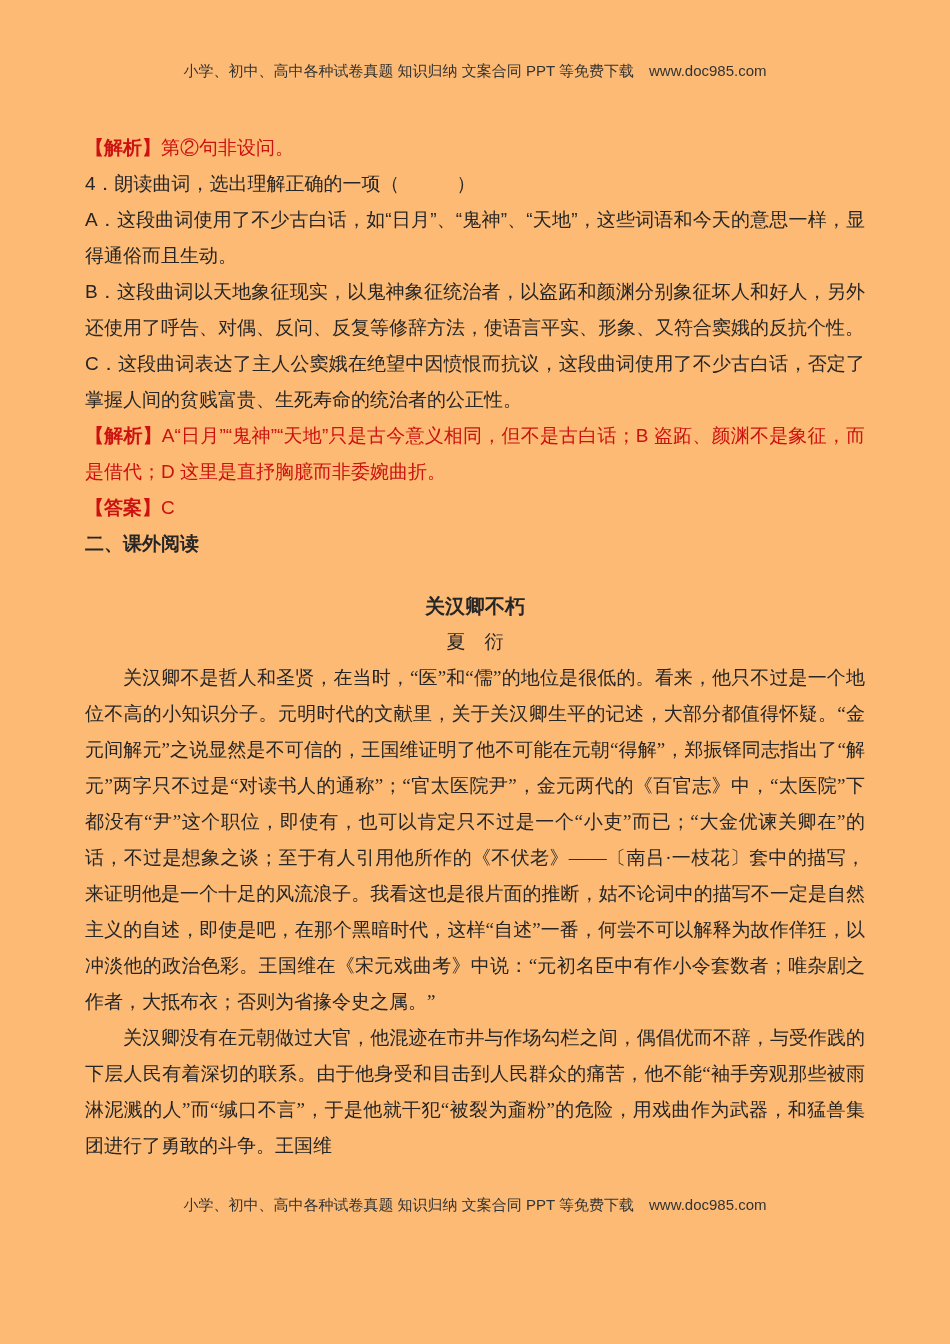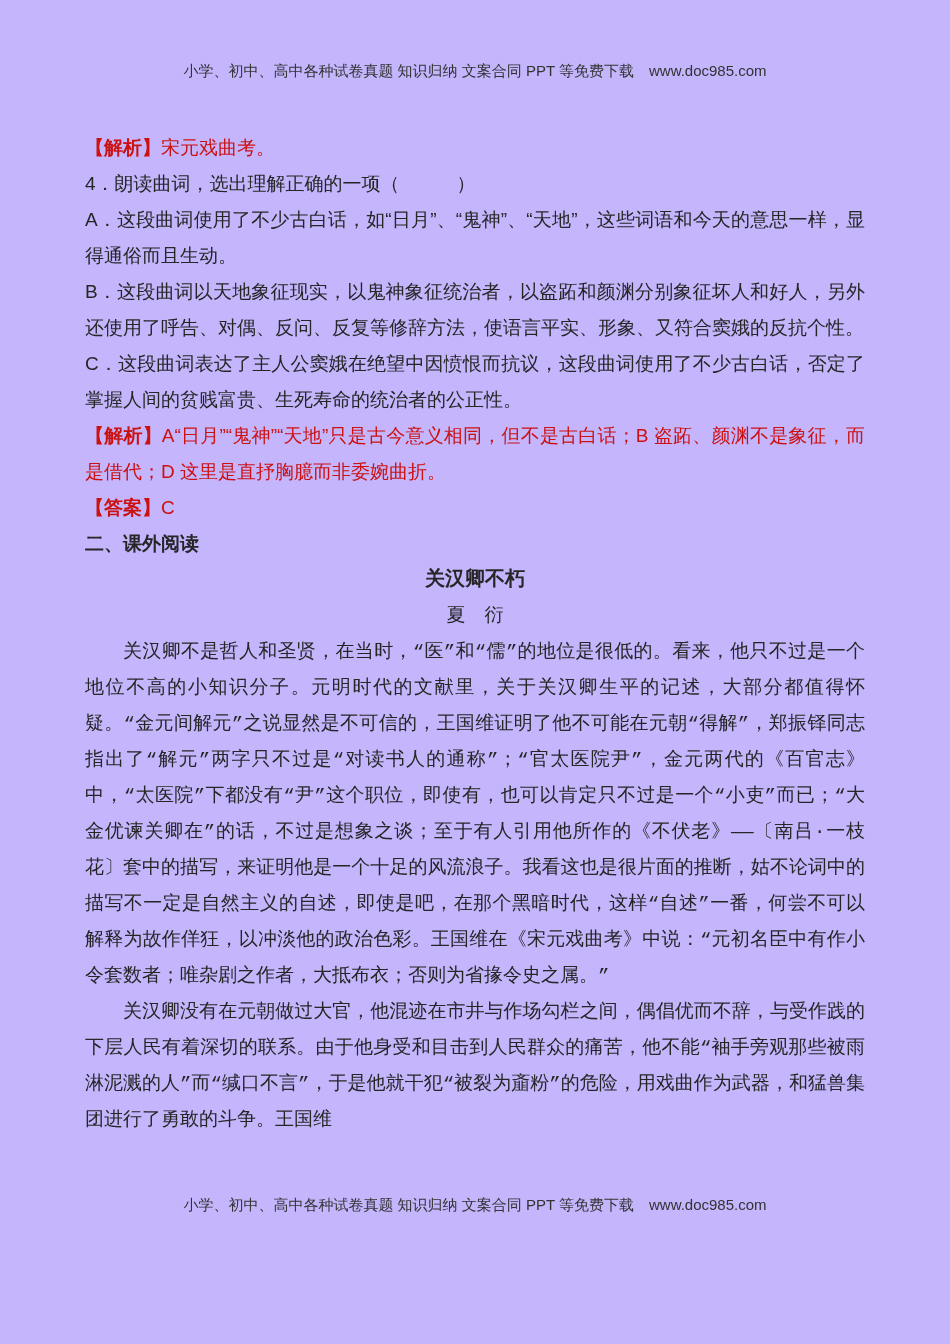--- a/index.html
+++ b/index.html
@@ -1,21 +1,21 @@
 <!DOCTYPE html>
 <html><head>
 <meta charset="utf-8">
 <style>
   html, body { margin: 0; padding: 0; background: #e8e8e8; }
   .page {
     position: relative;
     width: 950px;
     height: 1344px;
     margin: 0 auto;
-    background: #c4b5fd;
+    background: #fdba74;
     font-family: "Liberation Sans", sans-serif;
     color: #262626;
     overflow: hidden;
   }
   .running-head {
     position: absolute;
     left: 0; right: 0;
     text-align: center;
     font-size: 15px;
     color: #333333;
@@ -29,37 +29,37 @@
     right: 85px;
     top: 130px;
     font-size: 19px;
     line-height: 36px;
     text-align: justify;
   }
   .content p { margin: 0; }
   .red { color: #cc1111; }
   .bold { font-weight: bold; }
   .section-heading { font-weight: bold; }
-  .essay { font-family: Liberation Mono, monospace; }
+  .essay { font-family: Liberation Serif, serif; margin-top: 26px; }
   .essay-title { text-align: center; font-weight: bold; font-size: 20px; }
   .essay-author { text-align: center; }
   .essay-para { text-indent: 2em; }
 </style>
 </head>
 <body>
 
 <div class="page">
 
   <div class="running-head header-line">
     <span>小学、初中、高中各种试卷真题 知识归纳 文案合同 PPT 等免费下载　www.doc985.com</span>
   </div>
 
   <div class="content">
 
-    <p class="red"><span class="bold">【解析】</span><span>宋元戏曲考。</span></p>
+    <p class="red"><span class="bold">【解析】</span><span>第②句非设问。</span></p>
 
     <p>4．朗读曲词，选出理解正确的一项（　　　）</p>
 
     <p>A．这段曲词使用了不少古白话，如“日月”、“鬼神”、“天地”，这些词语和今天的意思一样，显得通俗而且生动。</p>
     <p>B．这段曲词以天地象征现实，以鬼神象征统治者，以盗跖和颜渊分别象征坏人和好人，另外还使用了呼告、对偶、反问、反复等修辞方法，使语言平实、形象、又符合窦娥的反抗个性。</p>
     <p>C．这段曲词表达了主人公窦娥在绝望中因愤恨而抗议，这段曲词使用了不少古白话，否定了掌握人间的贫贱富贵、生死寿命的统治者的公正性。</p>
 
     <p class="red"><span class="bold">【解析】</span><span>A“日月”“鬼神”“天地”只是古今意义相同，但不是古白话；B 盗跖、颜渊不是象征，而是借代；D 这里是直抒胸臆而非委婉曲折。</span></p>
 
     <p class="red"><span class="bold">【答案】</span><span>C</span></p>

